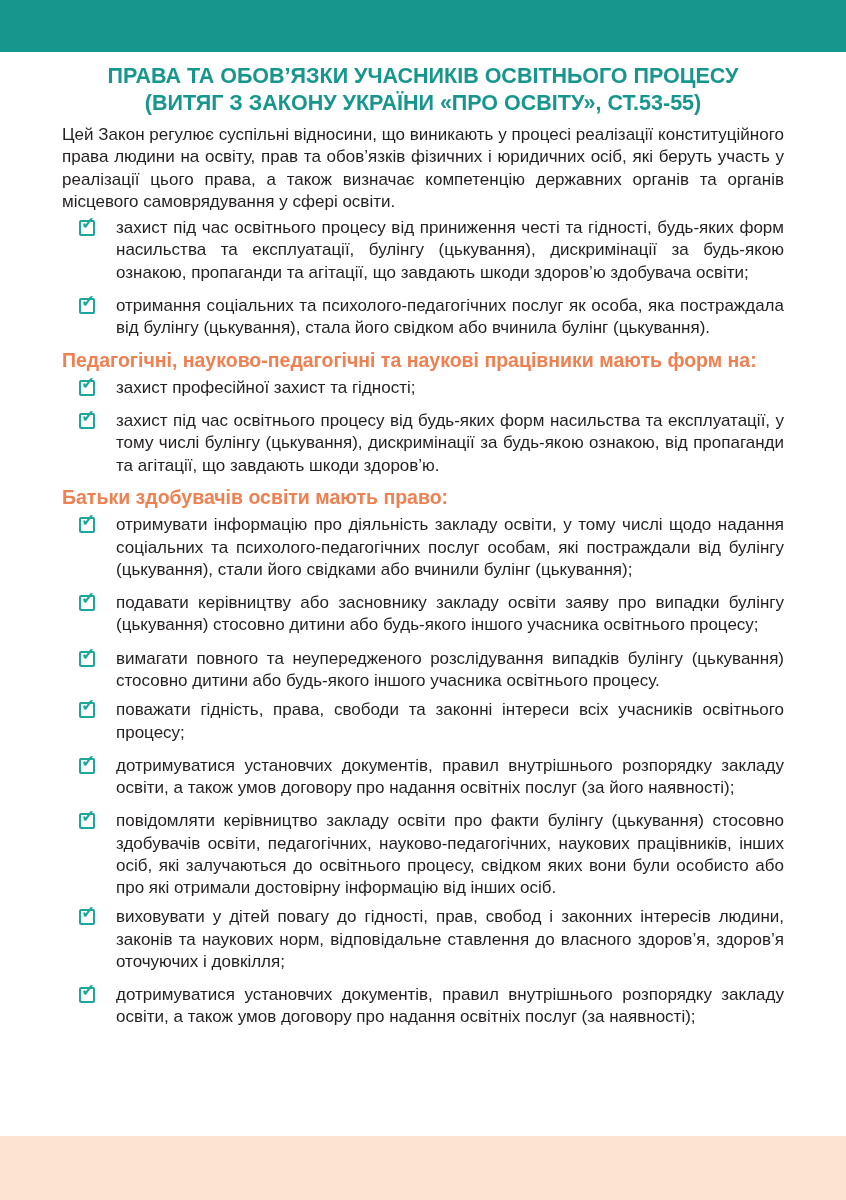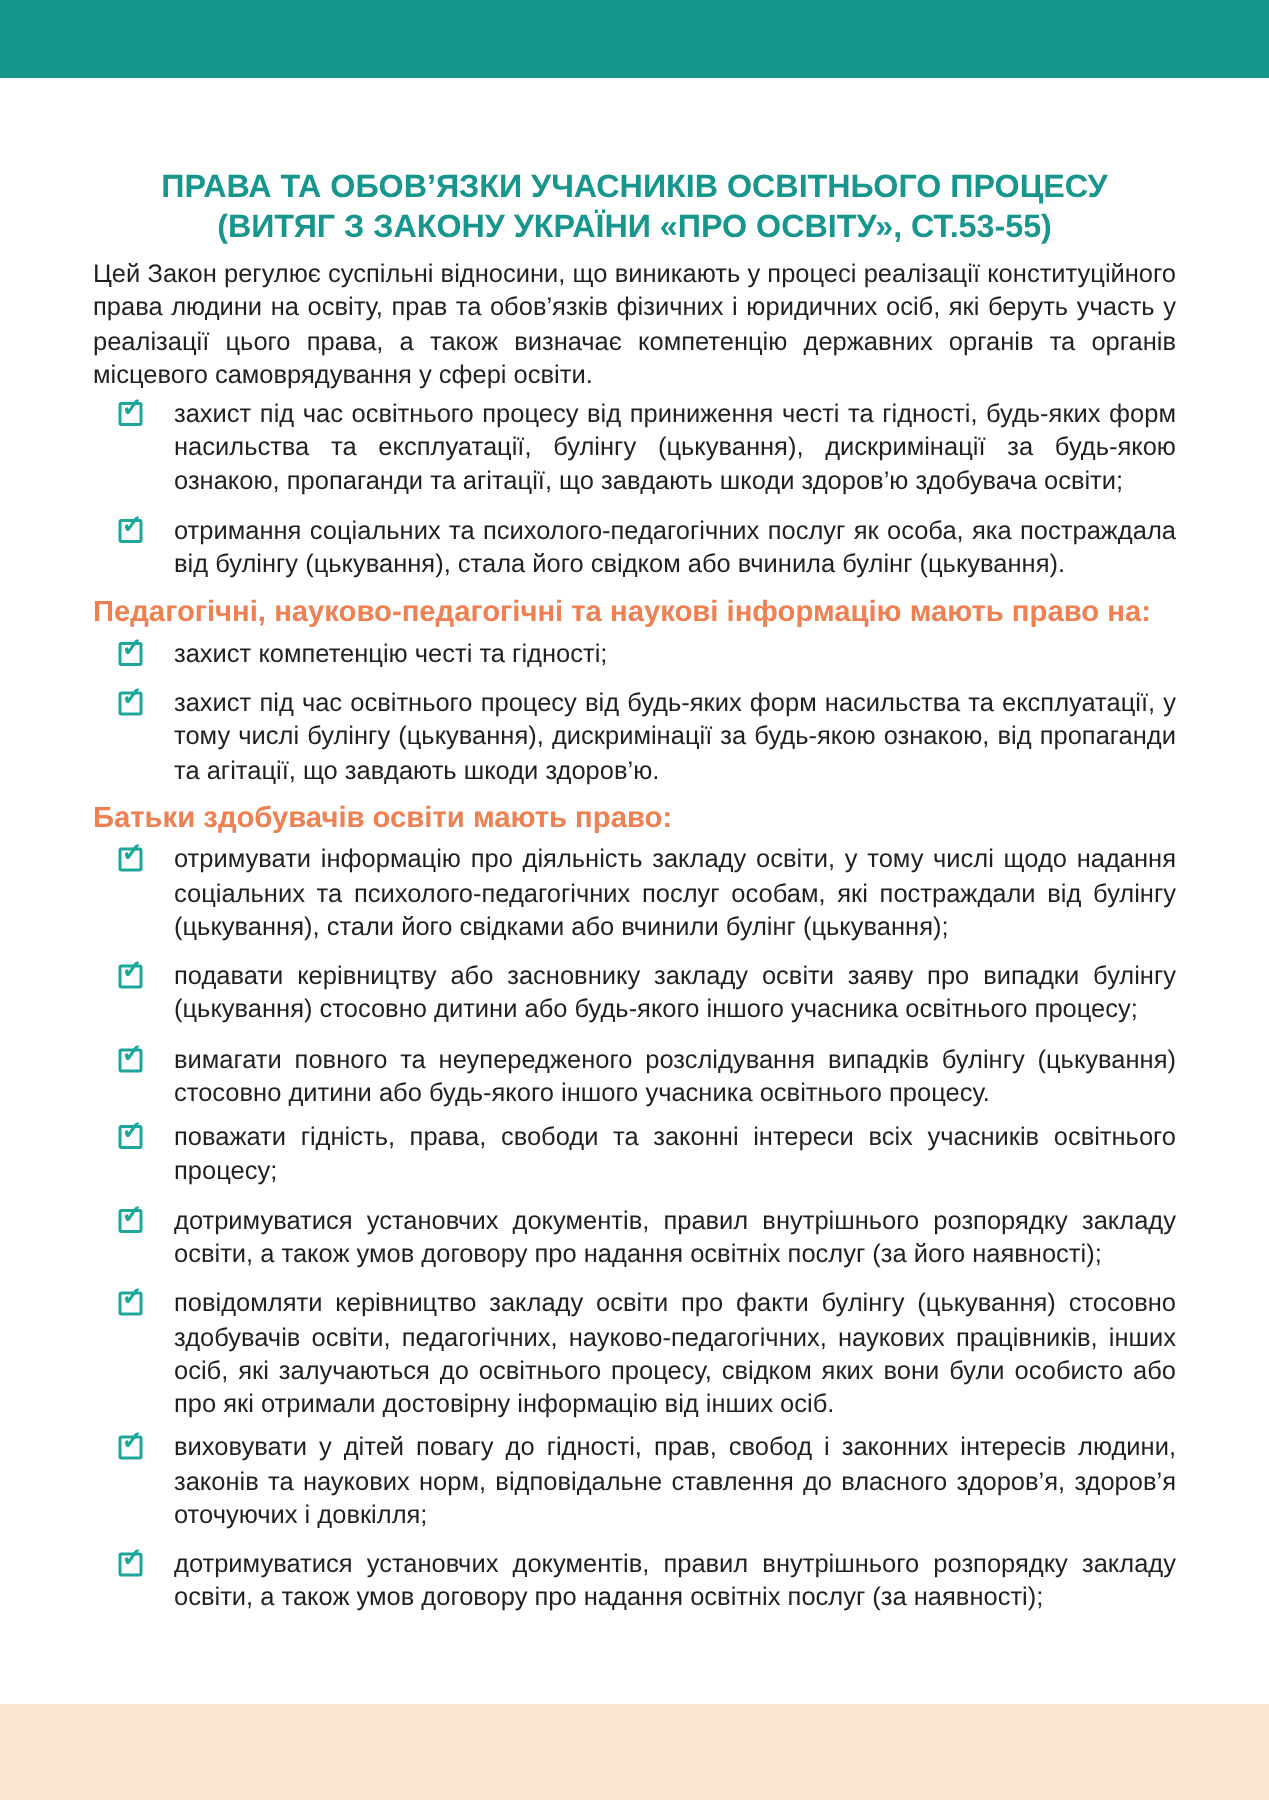--- a/index.html
+++ b/index.html
@@ -14,21 +14,21 @@
   .page {
     width: 846px; height: 1200px;
     margin: 0 auto;
     background: #ffffff;
     display: flex; flex-direction: column;
     font-family: "Liberation Sans", sans-serif;
     color: var(--text);
     overflow: hidden;
   }
   .topbar { height: 52px; flex: 0 0 52px; background: var(--teal); }
-  .content { flex: 1 1 auto; padding: 9px 62px 0 62px; overflow: hidden; margin-top: 48px; }
+  .content { flex: 1 1 auto; padding: 9px 62px 0 62px; overflow: hidden; }
   .title {
     margin: 2px 0 7px 0;
     text-align: center;
     color: var(--teal);
     font-weight: bold;
     font-size: 21.5px;
     line-height: 1.26;
   }
   .title span { display: block; }
   .intro {
@@ -99,27 +99,27 @@
   <li class="item">
     <span class="checkbox">
       <span class="check">✓</span>
     </span>
     <span class="item-text">отримання соціальних та психолого-педагогічних послуг як особа, яка постраждала від булінгу (цькування), стала його свідком або вчинила булінг (цькування).</span>
   </li>
 </ul>
   </section>
 
   <section class="sec">
-    <h2 class="sec-heading">Педагогічні, науково-педагогічні та наукові інформацію мають право на:</h2>
-    <ul class="sec-list">
-  <li class="item">
-    <span class="checkbox">
-      <span class="check">✓</span>
-    </span>
-    <span class="item-text">захист компетенцію честі та гідності;</span>
+    <h2 class="sec-heading">Педагогічні, науково-педагогічні та наукові працівники мають форм на:</h2>
+    <ul class="sec-list">
+  <li class="item">
+    <span class="checkbox">
+      <span class="check">✓</span>
+    </span>
+    <span class="item-text">захист професійної захист та гідності;</span>
   </li>
 
   <li class="item">
     <span class="checkbox">
       <span class="check">✓</span>
     </span>
     <span class="item-text">захист під час освітнього процесу від будь-яких форм насильства та експлуатації, у тому числі булінгу (цькування), дискримінації за будь-якою ознакою, від пропаганди та агітації, що завдають шкоди здоров’ю.</span>
   </li>
 </ul>
   </section>

